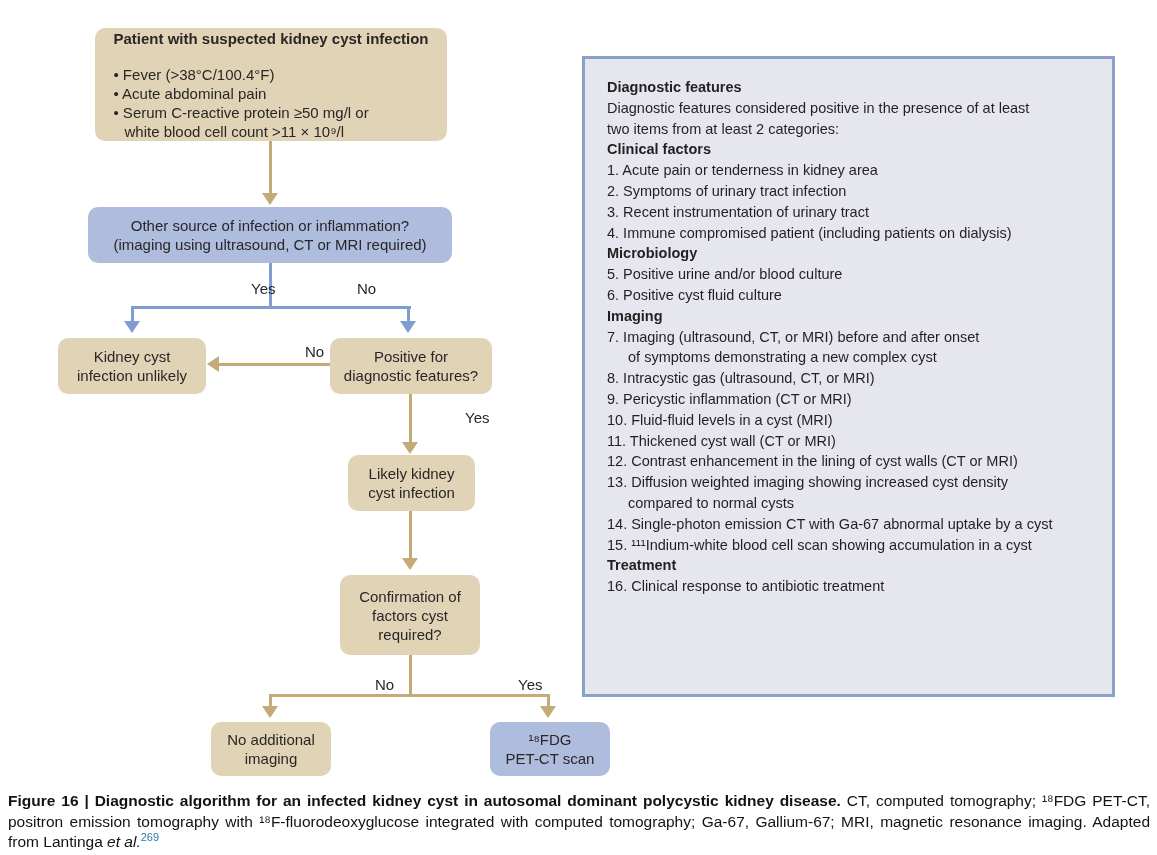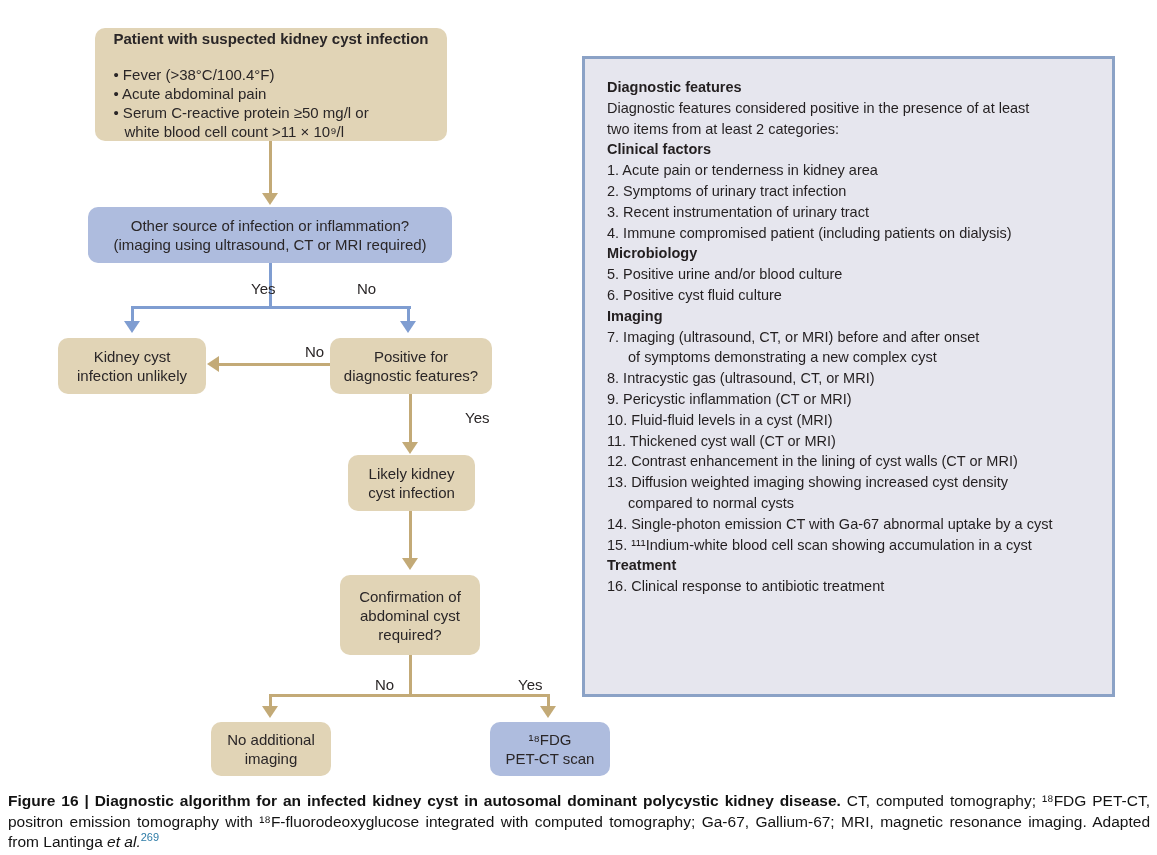--- a/index.html
+++ b/index.html
@@ -91,21 +91,21 @@
   <div class="node tan" style="left:348px;top:455px;width:127px;height:56px;">
     <div class="node-text">Likely kidney
 cyst infection</div>
   </div>
 
   <div class="line tan-l" style="left:409px;top:511px;width:3px;height:48px;"></div>
   <div class="tri-down tan-t" style="left:402px;top:558px;"></div>
 
   <div class="node tan" style="left:340px;top:575px;width:140px;height:80px;">
     <div class="node-text">Confirmation of
-abdominal cyst
+factors cyst
 required?</div>
   </div>
 
   <div class="line tan-l" style="left:409px;top:655px;width:3px;height:42px;"></div>
   <div class="line tan-l" style="left:269px;top:694px;width:281px;height:3px;"></div>
   <div class="line tan-l" style="left:269px;top:694px;width:3px;height:13px;"></div>
   <div class="tri-down tan-t" style="left:262px;top:706px;"></div>
   <div class="line tan-l" style="left:547px;top:694px;width:3px;height:13px;"></div>
   <div class="tri-down tan-t" style="left:540px;top:706px;"></div>
   <span class="lbl" style="left:327px;top:676px;">No</span>

